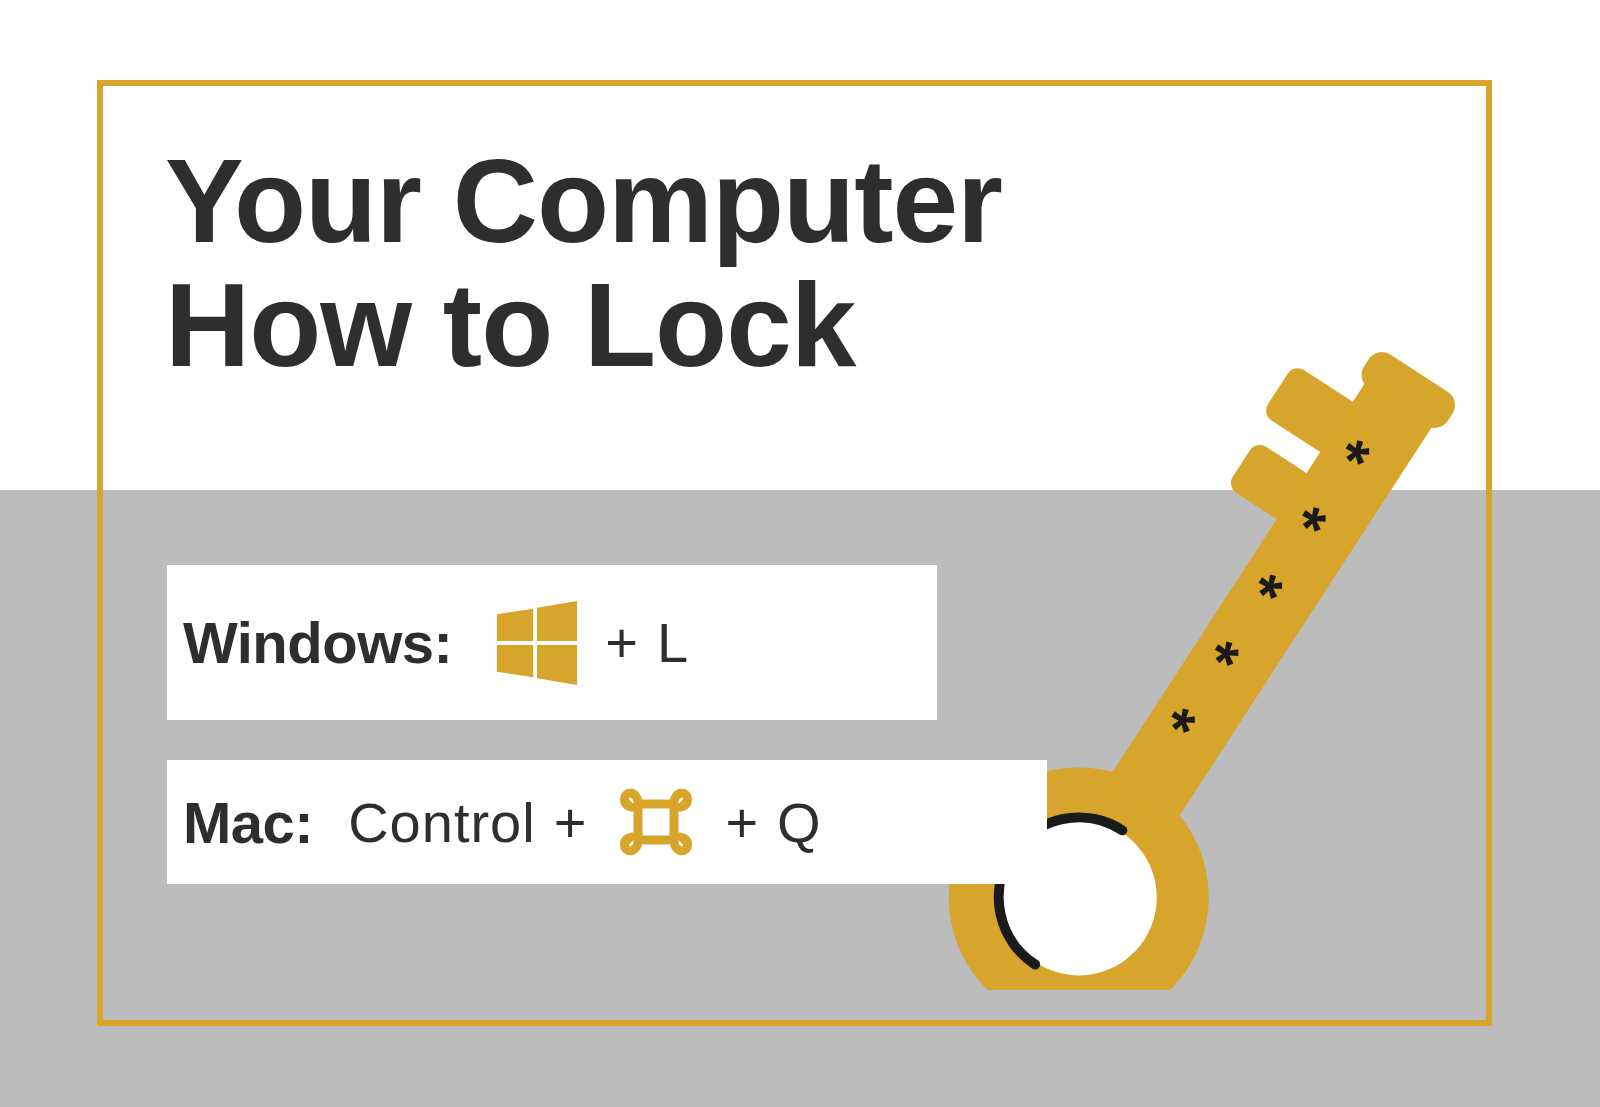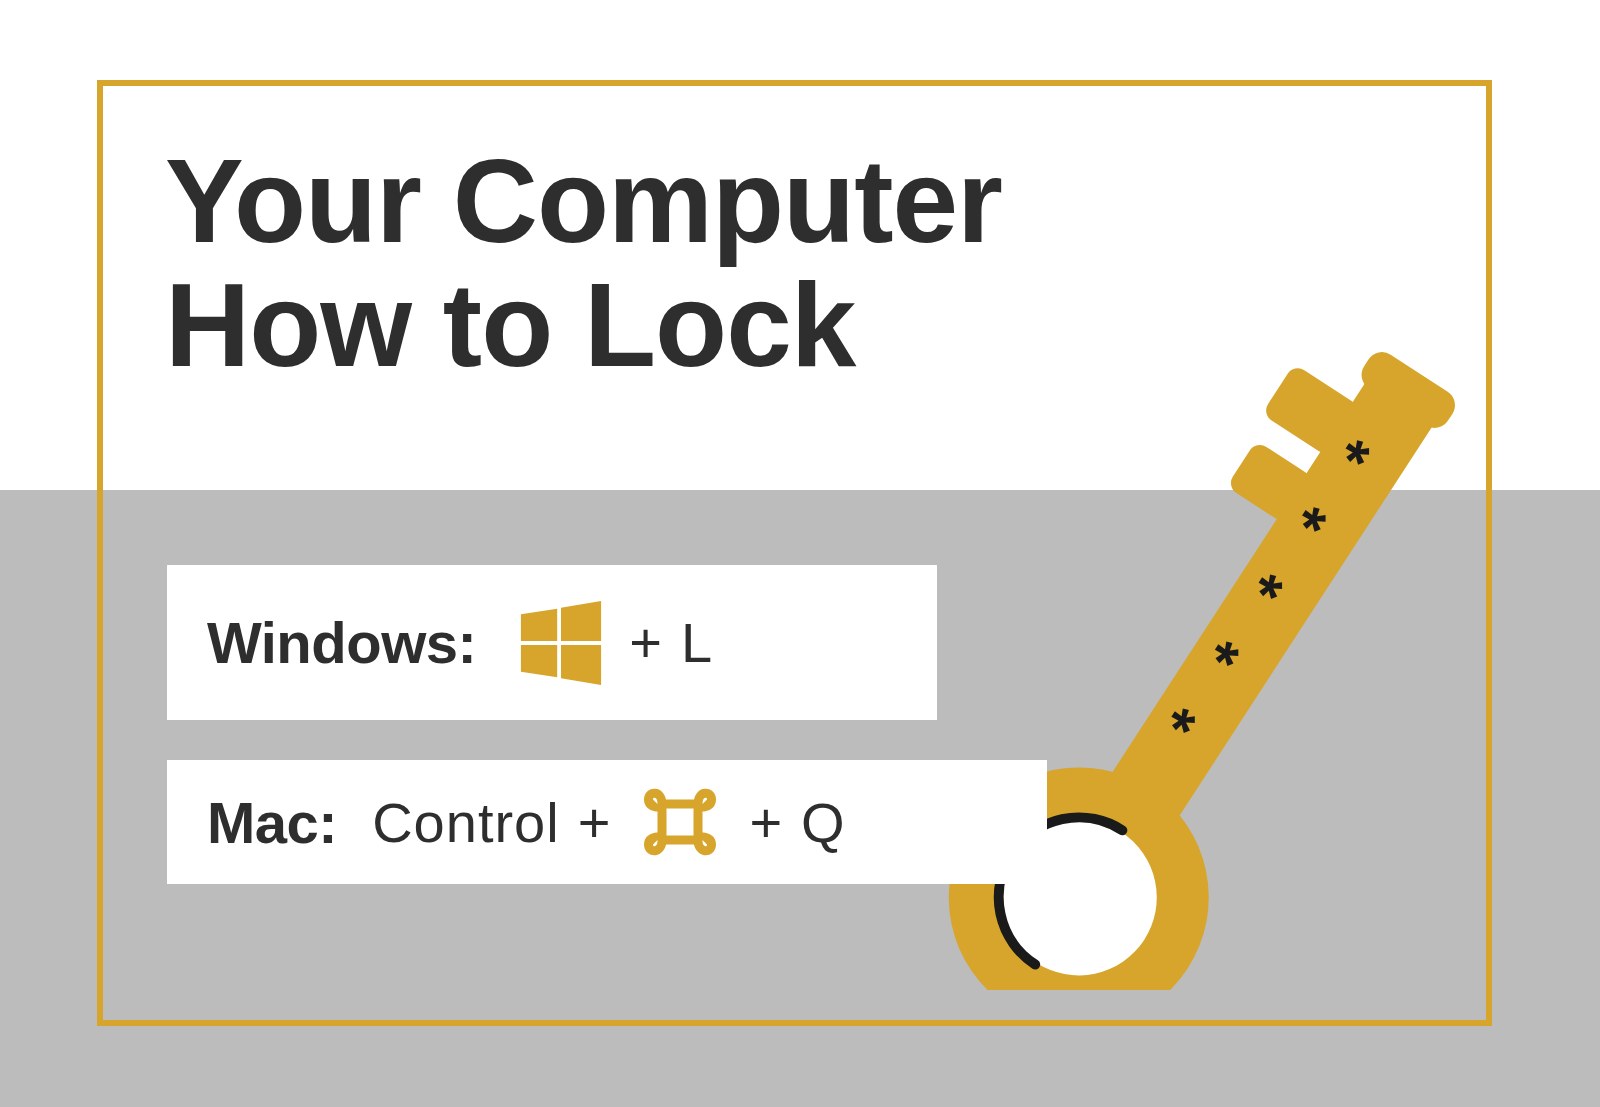--- a/index.html
+++ b/index.html
@@ -42,21 +42,21 @@
     color: #2e2e2e;
     line-height: 1.05;
     letter-spacing: -1px;
   }
   .title-line { display: block; }
   .card {
     position: absolute;
     background: #ffffff;
     display: flex;
     align-items: center;
-    padding-left: 40px;
+    padding-left: 16px;
     box-sizing: border-box;
   }
   .card-win {
     left: 167px;
     top: 565px;
     width: 770px;
     height: 155px;
   }
   .card-mac {
     left: 167px;

